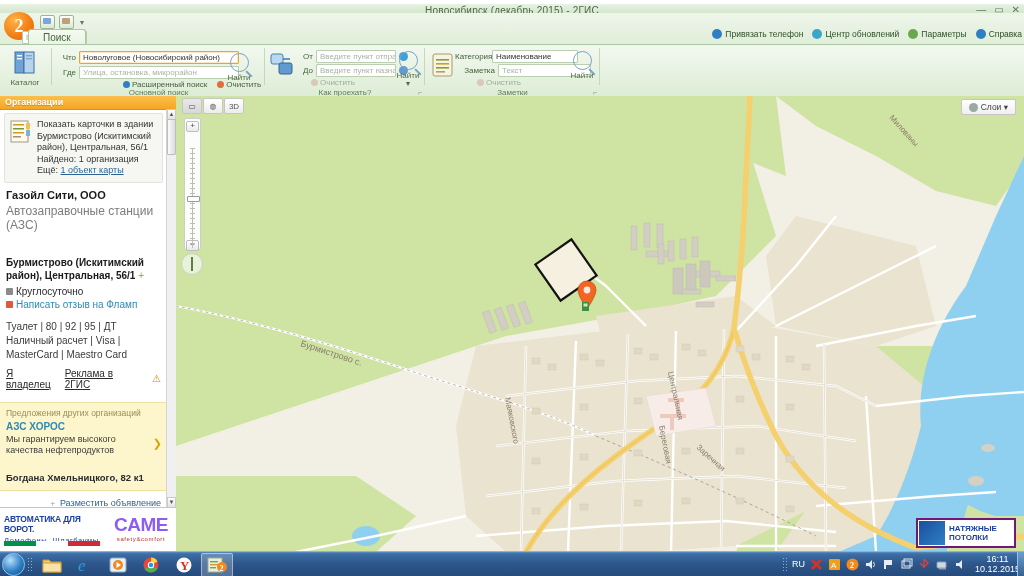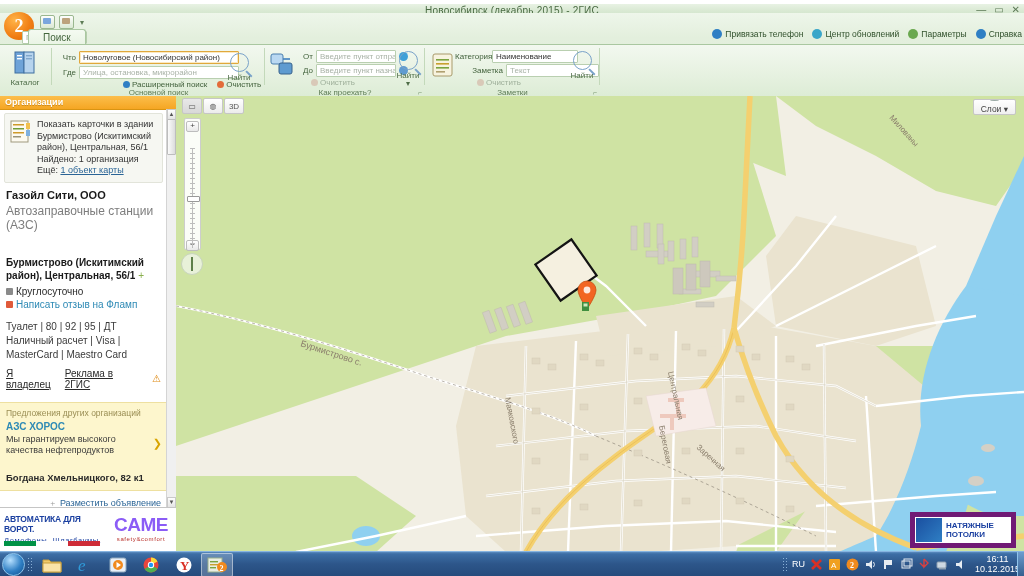--- a/index.html
+++ b/index.html
@@ -202,21 +202,21 @@
   .zoomticks i{display:block;height:1px;background:#bdbdbd;margin-bottom:4px;width:5px;}
   .zoomthumb{position:absolute;left:2px;top:62px;width:11px;height:4px;background:#fff;border:1px solid #999;border-radius:1px;}
   .compass{
     position:absolute;left:5px;top:157px;width:20px;height:20px;border-radius:50%;
     background:rgba(240,245,235,.75);border:1px solid #c8d4bd;
   }
   .compass .needle{position:absolute;left:9px;top:3px;width:2px;height:14px;background:#5e7f4a;}
   .layersbtn{
     position:absolute;right:8px;top:3px;height:14px;padding:0 7px;
     background:linear-gradient(to bottom,#ffffff,#efefef);border:1px solid #c6c6c6;border-radius:2px;
-    display:flex;align-items:center;gap:3px;font-size:8.5px;color:#444;flex-direction:column;
+    display:flex;align-items:center;gap:3px;font-size:8.5px;color:#444;
   }
   .globeicon{width:9px;height:9px;border-radius:50%;background:#9aa9a4;}
 
   
   .taskbar{
     position:absolute;left:0;bottom:0;width:1024px;height:24px;
     background:linear-gradient(to bottom,#5b8bbf 0%,#3c6ea5 8%,#2d568a 50%,#254b7c 100%);
     border-top:1px solid #86b4e0;
   }
   .startorb{
@@ -377,21 +377,21 @@
             <rect x="5" y="19" width="9" height="1.6" fill="#b0a070"></rect>
           </svg>
         </div>
         <div class="fieldrow" style="left:30px;top:5px;">
           <span class="flabel" style="width:34px">Категория</span>
           <span class="ftext" style="width:78px;position:relative;">
             <span>Наименование</span>
           </span>
           <span style="font-size:7px;color:#555;margin-left:-10px;">▾</span>
         </div>
-        <div class="fieldrow" style="left:44px;top:19px;">
+        <div class="fieldrow" style="left:36px;top:19px;">
           <span class="flabel" style="width:34px">Заметка</span>
           <span class="ftext ph" style="width:85px;">Текст</span>
         </div>
         <div class="fieldrow" style="left:52px;top:33px;">
           <span class="minilink dim">
             <i class="dot" style="background:#d9c9b8;width:7px;height:7px"></i>
             <span>Очистить</span>
           </span>
         </div>
         <div class="findbtn" style="left:140px;top:6px;">
@@ -706,21 +706,21 @@
 
     <div class="compass">
       <div class="needle"></div>
     </div>
 
     <div class="layersbtn">
       <span class="globeicon"></span>
       <span>Слои ▾</span>
     </div>
 
-    <div style="position:absolute;right:8px;bottom:4px;width:96px;height:26px;background:#fff;border:5px solid #701a75;display:flex;align-items:center;overflow:hidden">
+    <div style="position:absolute;right:8px;bottom:4px;width:96px;height:26px;background:#fff;border:2px solid #701a75;display:flex;align-items:center;overflow:hidden">
       <div style="width:26px;height:24px;background:linear-gradient(135deg,#1a4fa0,#2f7fc4);margin:1px"></div>
       <div style="flex:1;padding-left:3px">
         <div style="font-size:8px;font-weight:bold;color:#1a3fa0">НАТЯЖНЫЕ</div>
         <div style="font-size:8px;font-weight:bold;color:#1a3fa0">ПОТОЛКИ</div>
       </div>
     </div>
   </div>
 
   <div class="taskbar">
     <div class="startorb"></div>

